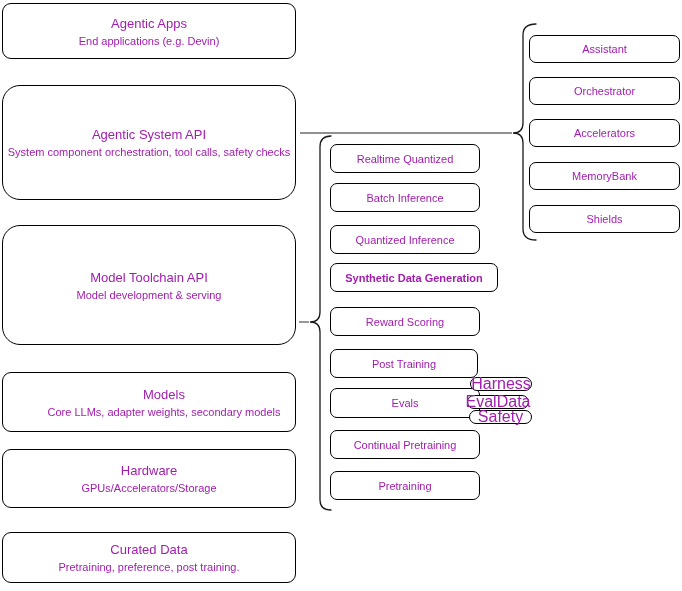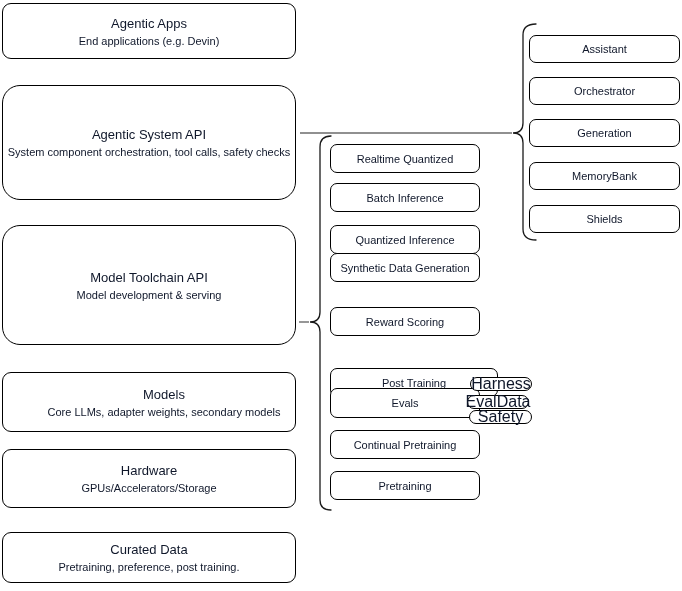--- a/index.html
+++ b/index.html
@@ -2,21 +2,21 @@
 <html><head>
 <meta charset="utf-8">
 <style>
   html, body { margin: 0; padding: 0; background: #ffffff; }
   .canvas {
     position: relative;
     width: 682px;
     height: 591px;
     background: #ffffff;
     font-family: "Liberation Sans", sans-serif;
-    color: #0f172a;
+    color: #a21caf;
     overflow: hidden;
   }
   .layer { position: absolute; left: 0; top: 0; pointer-events: none; }
   .bigbox {
     position: absolute;
     left: 2px;
     width: 294px;
     border: 1.2px solid #000000;
     background: #ffffff;
     display: flex;
@@ -89,30 +89,30 @@
     <div class="subtitle">GPUs/Accelerators/Storage</div>
   </div>
   <div class="bigbox r-small" style="top:532px; height:51px;">
     <div class="title">Curated Data</div>
     <div class="subtitle">Pretraining, preference, post training.</div>
   </div>
 
   <div class="node" style="left:330px; top:144px; width:150px; height:29px;">Realtime Quantized</div>
   <div class="node" style="left:330px; top:183px; width:150px; height:29px;">Batch Inference</div>
   <div class="node" style="left:330px; top:225px; width:150px; height:29px;">Quantized Inference</div>
-  <div class="node" style="left:330px; top:253px; width:150px; height:29px;">Synthetic Data Generation</div>
+  <div class="node" style="left:330px; top:263px; width:168px; height:29px;font-weight:bold;">Synthetic Data Generation</div>
   <div class="node" style="left:330px; top:307px; width:150px; height:29px;">Reward Scoring</div>
-  <div class="node" style="left:330px; top:368px; width:168px; height:29px;">Post Training</div>
+  <div class="node" style="left:330px; top:349px; width:148px; height:29px;">Post Training</div>
   <div class="node" style="left:330px; top:388px; width:150px; height:30px;">Evals</div>
   <div class="node" style="left:330px; top:430px; width:150px; height:29px;">Continual Pretraining</div>
   <div class="node" style="left:330px; top:471px; width:150px; height:29px;">Pretraining</div>
 
   <div class="pill" style="left:470px; top:377px; width:62px; height:14px;">Harness</div>
   <div class="pill" style="left:467px; top:395px; width:62px; height:14px;">EvalData</div>
   <div class="pill" style="left:469px; top:410px; width:63px; height:14px;">Safety</div>
 
   <div class="node" style="left:529px; top:35px;  width:151px; height:28px;">Assistant</div>
   <div class="node" style="left:529px; top:77px;  width:151px; height:28px;">Orchestrator</div>
-  <div class="node" style="left:529px; top:119px; width:151px; height:28px;">Generation</div>
+  <div class="node" style="left:529px; top:119px; width:151px; height:28px;">Accelerators</div>
   <div class="node" style="left:529px; top:162px; width:151px; height:28px;">MemoryBank</div>
   <div class="node" style="left:529px; top:205px; width:151px; height:28px;">Shields</div>
 
 </div>
 
 </body></html>

